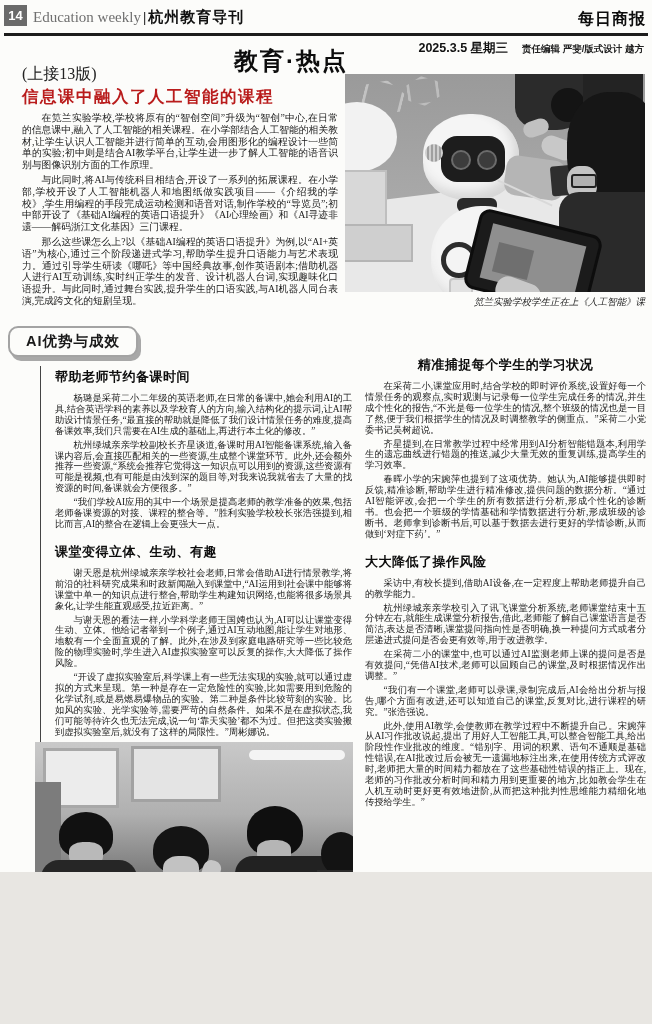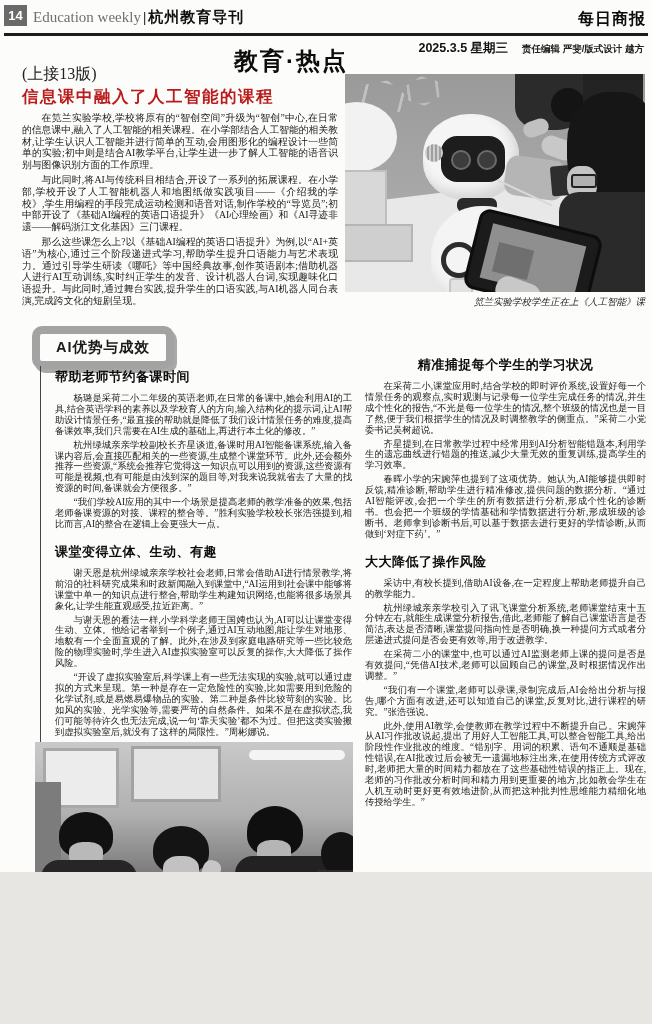--- a/index.html
+++ b/index.html
@@ -25,21 +25,21 @@
   .cont-top{position:absolute;left:22px;top:64px;font-size:16px;color:#222;}
   .headline1{position:absolute;left:22px;top:86px;font:bold 16.5px "Liberation Sans",sans-serif;
           color:#b91c1c;letter-spacing:1.5px;}
   .art1{position:absolute;left:22px;top:112px;width:316px;font-size:9.8px;line-height:11.8px;}
   .para{text-indent:2em;text-align:justify;margin:0 0 3px 0;font-family:Liberation Serif, serif;}
   
   .photo{position:absolute;overflow:hidden;filter:grayscale(100%);background:#a2a2a2;}
   .photo *{position:absolute;}
   .cap{position:absolute;text-align:right;font:italic 9.5px "Liberation Serif",serif;color:#222;}
   
-  .badge{position:absolute;left:32px;top:326px;padding:4px 16px;border:8px solid #a3a3a3;
+  .badge{position:absolute;left:8px;top:326px;padding:4px 16px;border:2px solid #a3a3a3;
          border-radius:10px;background:#fcfcfa;box-shadow:3px 4px 0 #a8a8a8;
          font:bold 14.5px "Liberation Sans",sans-serif;letter-spacing:1px;}
   .vrule{position:absolute;left:40px;top:366px;width:1px;height:644px;background:#444;}
   .col{position:absolute;font-size:9.3px;line-height:10.9px;}
   .col-left{left:55px;top:368px;width:297px;}
   .col-right{left:365px;top:356px;width:281px;}
   .subhead{font:bold 13px "Liberation Sans",sans-serif;color:#0d0d0d;margin:0 0 7px 0;letter-spacing:0.5px;}
   .subhead.centered{text-align:center;}
   .subgap{margin-top:13px;}
   .cont-bottom{position:absolute;right:10px;top:1002px;font-size:10px;color:#111;}

